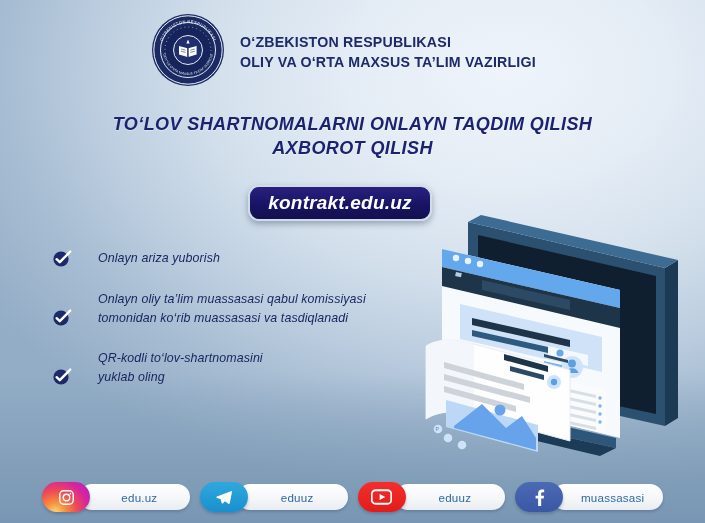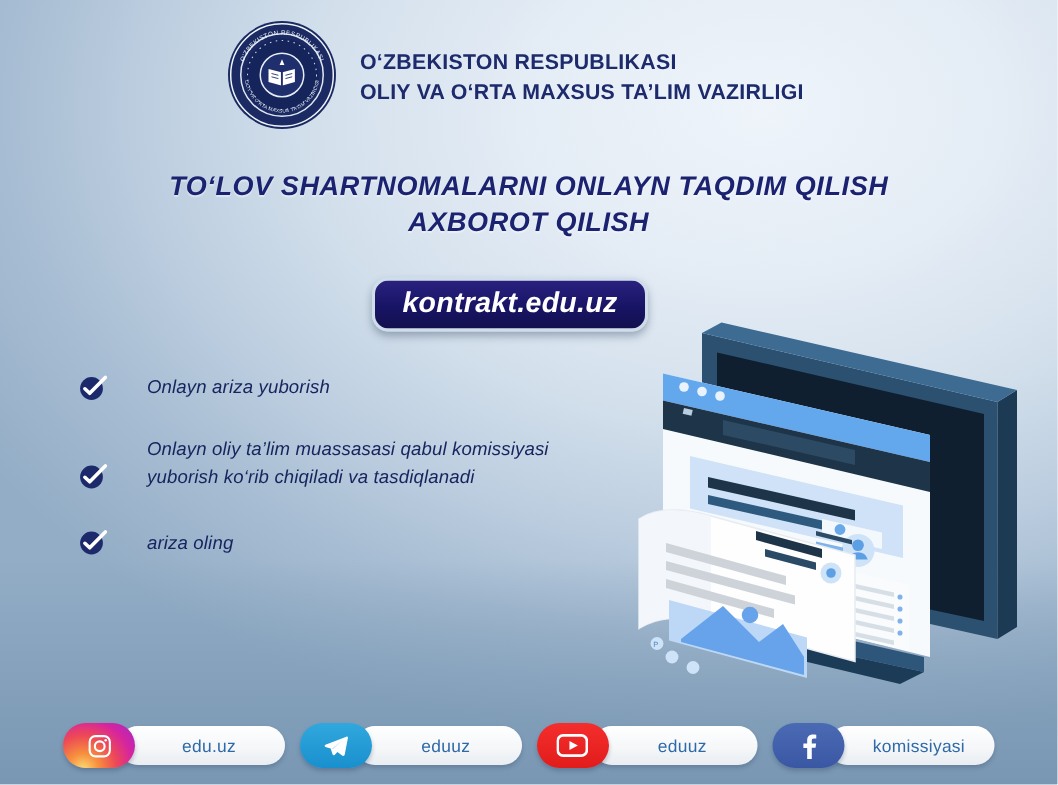--- a/index.html
+++ b/index.html
@@ -270,33 +270,34 @@
 
     <div class="feature">
       <span class="check-icon">
         <svg width="20" height="20" viewBox="0 0 20 20" xmlns="http://www.w3.org/2000/svg">
           <circle cx="9" cy="11" r="7.6" fill="#1c2a6b"></circle>
           <path d="M4.6 11.2 L7.8 14.2 L18.2 3.6" fill="none" stroke="#ffffff" stroke-width="2.4" stroke-linecap="round" stroke-linejoin="round"></path>
         </svg>
       </span>
       <div class="feature-text">
         <div>Onlayn oliy ta’lim muassasasi qabul komissiyasi</div>
-        <div>yuborish ko‘rib chiqiladi va tasdiqlanadi</div>
+        <div>tomonidan ko‘rib muassasasi va tasdiqlanadi</div>
       </div>
     </div>
 
     <div class="feature">
       <span class="check-icon">
         <svg width="20" height="20" viewBox="0 0 20 20" xmlns="http://www.w3.org/2000/svg">
           <circle cx="9" cy="11" r="7.6" fill="#1c2a6b"></circle>
           <path d="M4.6 11.2 L7.8 14.2 L18.2 3.6" fill="none" stroke="#ffffff" stroke-width="2.4" stroke-linecap="round" stroke-linejoin="round"></path>
         </svg>
       </span>
       <div class="feature-text">
-        <div>ariza oling</div>
+        <div>QR-kodli to‘lov-shartnomasini</div>
+        <div>yuklab oling</div>
       </div>
     </div>
 
   </div>
 
   <div class="social-bar">
 
     <div class="social-item">
       <div class="social-icon ig">
         <svg width="17" height="17" viewBox="0 0 24 24" fill="none" stroke="#ffffff" stroke-width="2">
@@ -336,18 +337,18 @@
     </div>
 
     <div class="social-item">
       <div class="social-icon fb">
         <svg width="18" height="18" viewBox="0 0 24 24">
           <path d="M14.9 24 V14.1 h3.35 l.5-3.9 h-3.85 V7.73 c0-1.13.32-1.9 1.94-1.9 h2.05 V2.34
                    C18.53 2.27 17.3 2.16 15.87 2.16 c-3 0-5.05 1.83-5.05 5.2 v2.9 H7.45 v3.9 h3.37 V24 Z" fill="#ffffff"></path>
         </svg>
       </div>
       <div class="social-label">
-        <span>komissiyasi</span>
+        <span>muassasasi</span>
       </div>
     </div>
 
   </div>
 </div>
 
 </body></html>

